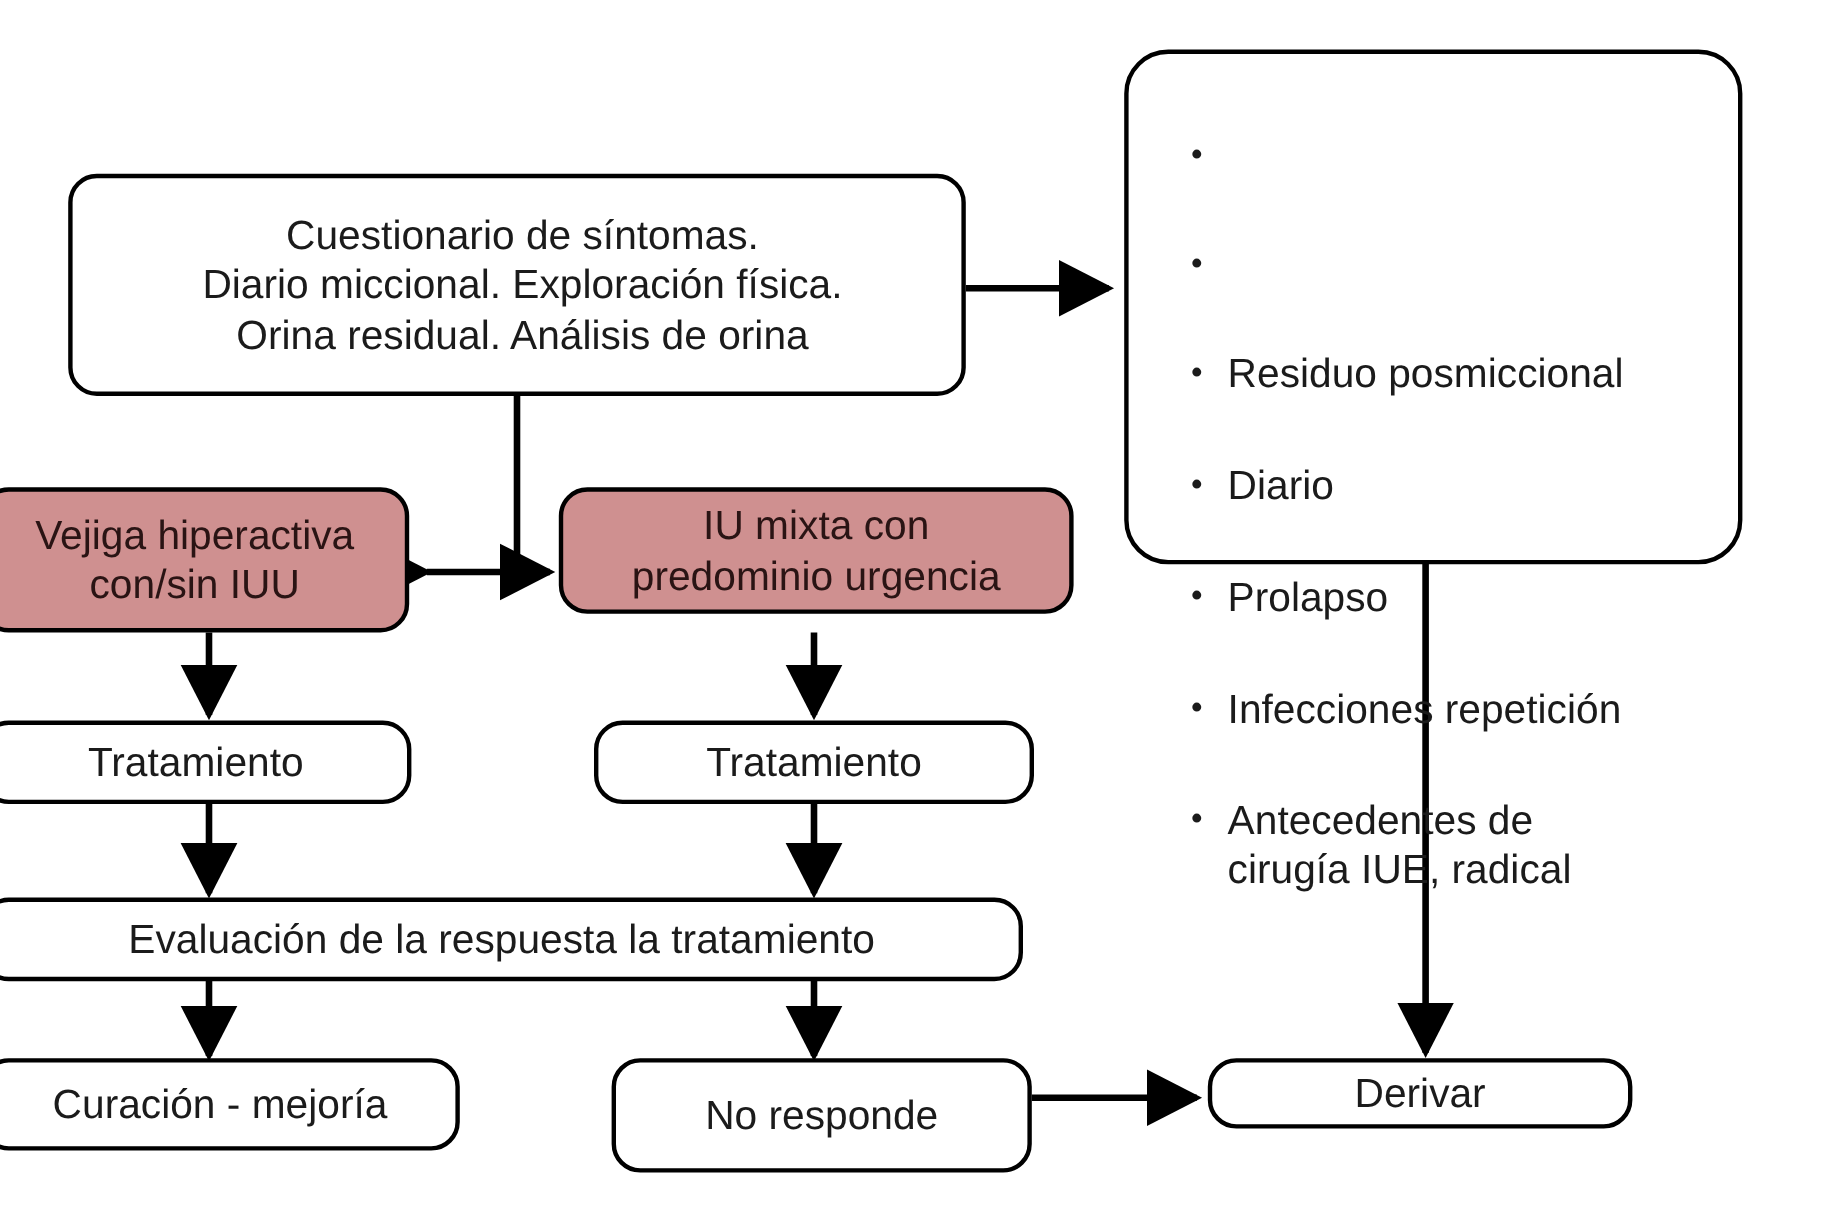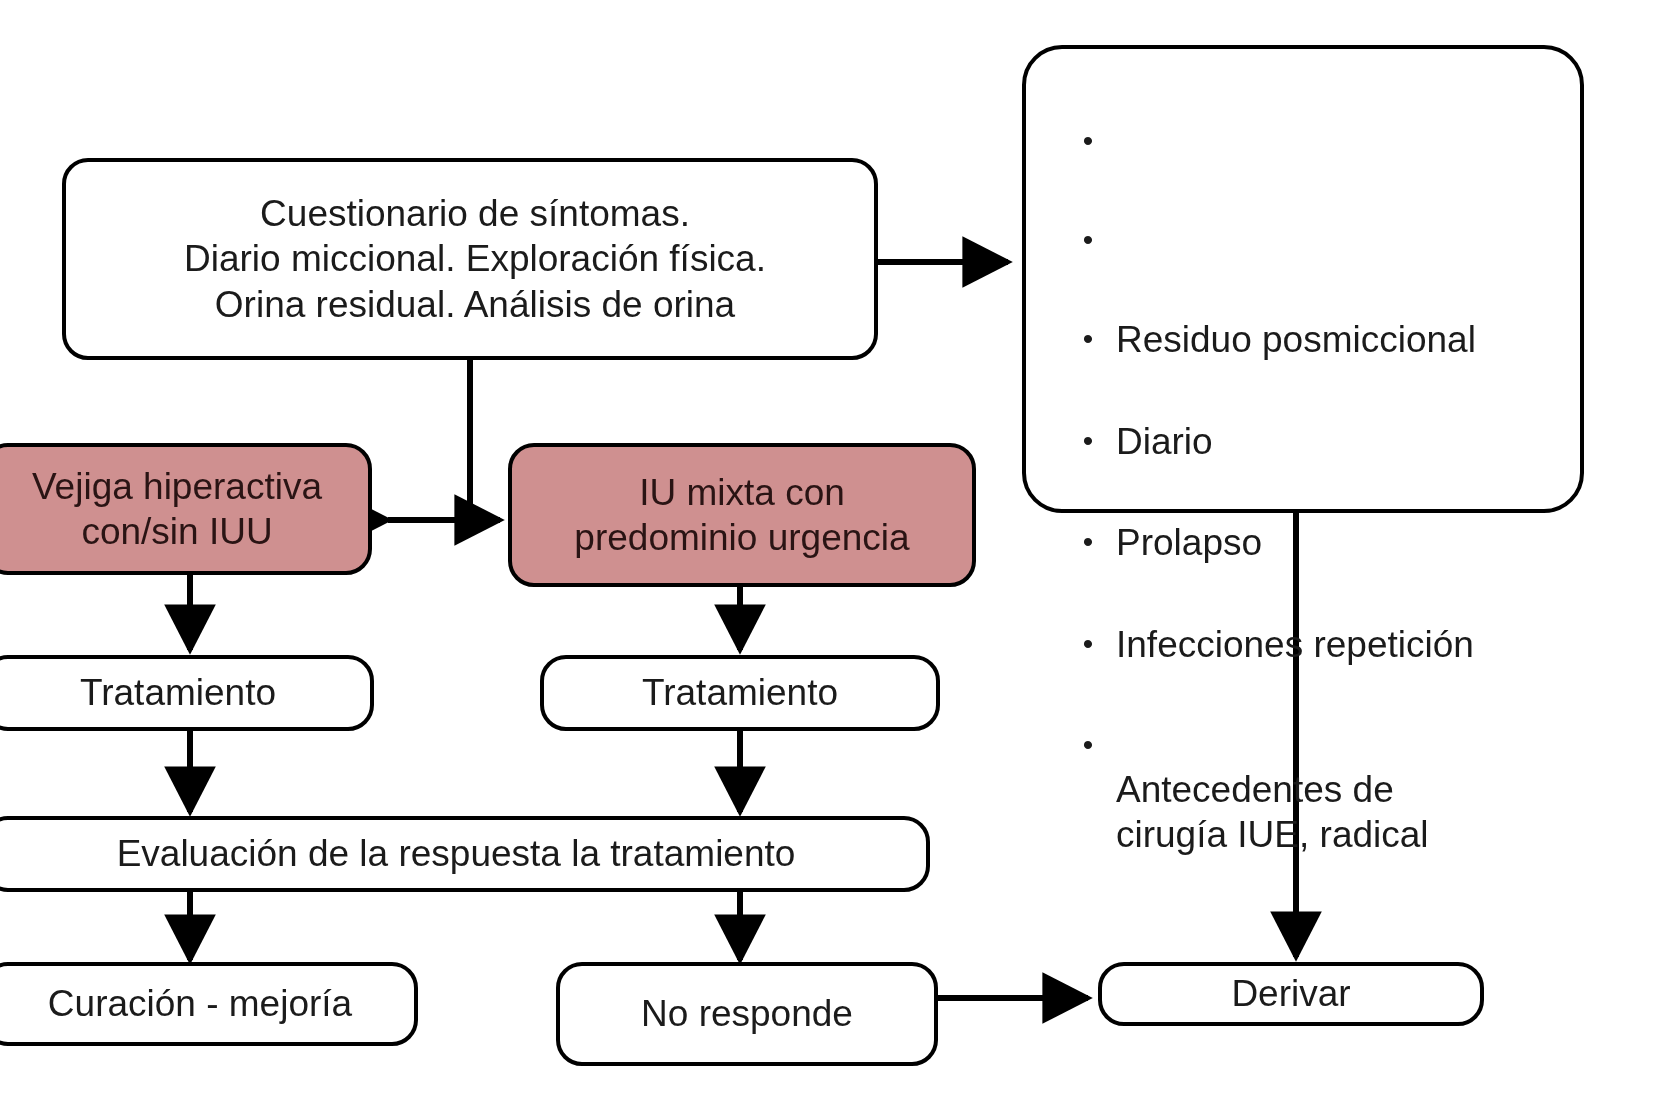--- a/index.html
+++ b/index.html
@@ -144,29 +144,29 @@
     <div class="bullet-row">
       <span class="bullet-dot">•</span>
       <span class="bullet-txt">Prolapso</span>
     </div>
     <div class="bullet-row">
       <span class="bullet-dot">•</span>
       <span class="bullet-txt">Infecciones repetición</span>
     </div>
     <div class="bullet-row">
       <span class="bullet-dot">•</span>
-      <span class="bullet-txt" style="white-space:pre-line;margin-top:44px;">Antecedentes de
+      <span class="bullet-txt" style="white-space:pre-line;">Antecedentes de
 cirugía IUE, radical</span>
     </div>
   </div>
 
   <div class="node rose" style="left:-18px; top:443px; width:390px; height:132px;">Vejiga hiperactiva
 con/sin IUU</div>
 
-  <div class="node rose" style="left:508px; top:443px; width:468px; height:144px;">IU mixta con
+  <div class="node rose" style="left:508px; top:443px; width:468px; height:115px;">IU mixta con
 predominio urgencia</div>
 
   <div class="node" style="left:-18px; top:655px; width:392px; height:76px;">Tratamiento</div>
 
   <div class="node" style="left:540px; top:655px; width:400px; height:76px;">Tratamiento</div>
 
   <div class="node" style="left:-18px; top:816px; width:948px; height:76px;">Evaluación de la respuesta la tratamiento</div>
 
   <div class="node" style="left:-18px; top:962px; width:436px; height:84px;">Curación - mejoría</div>
 

